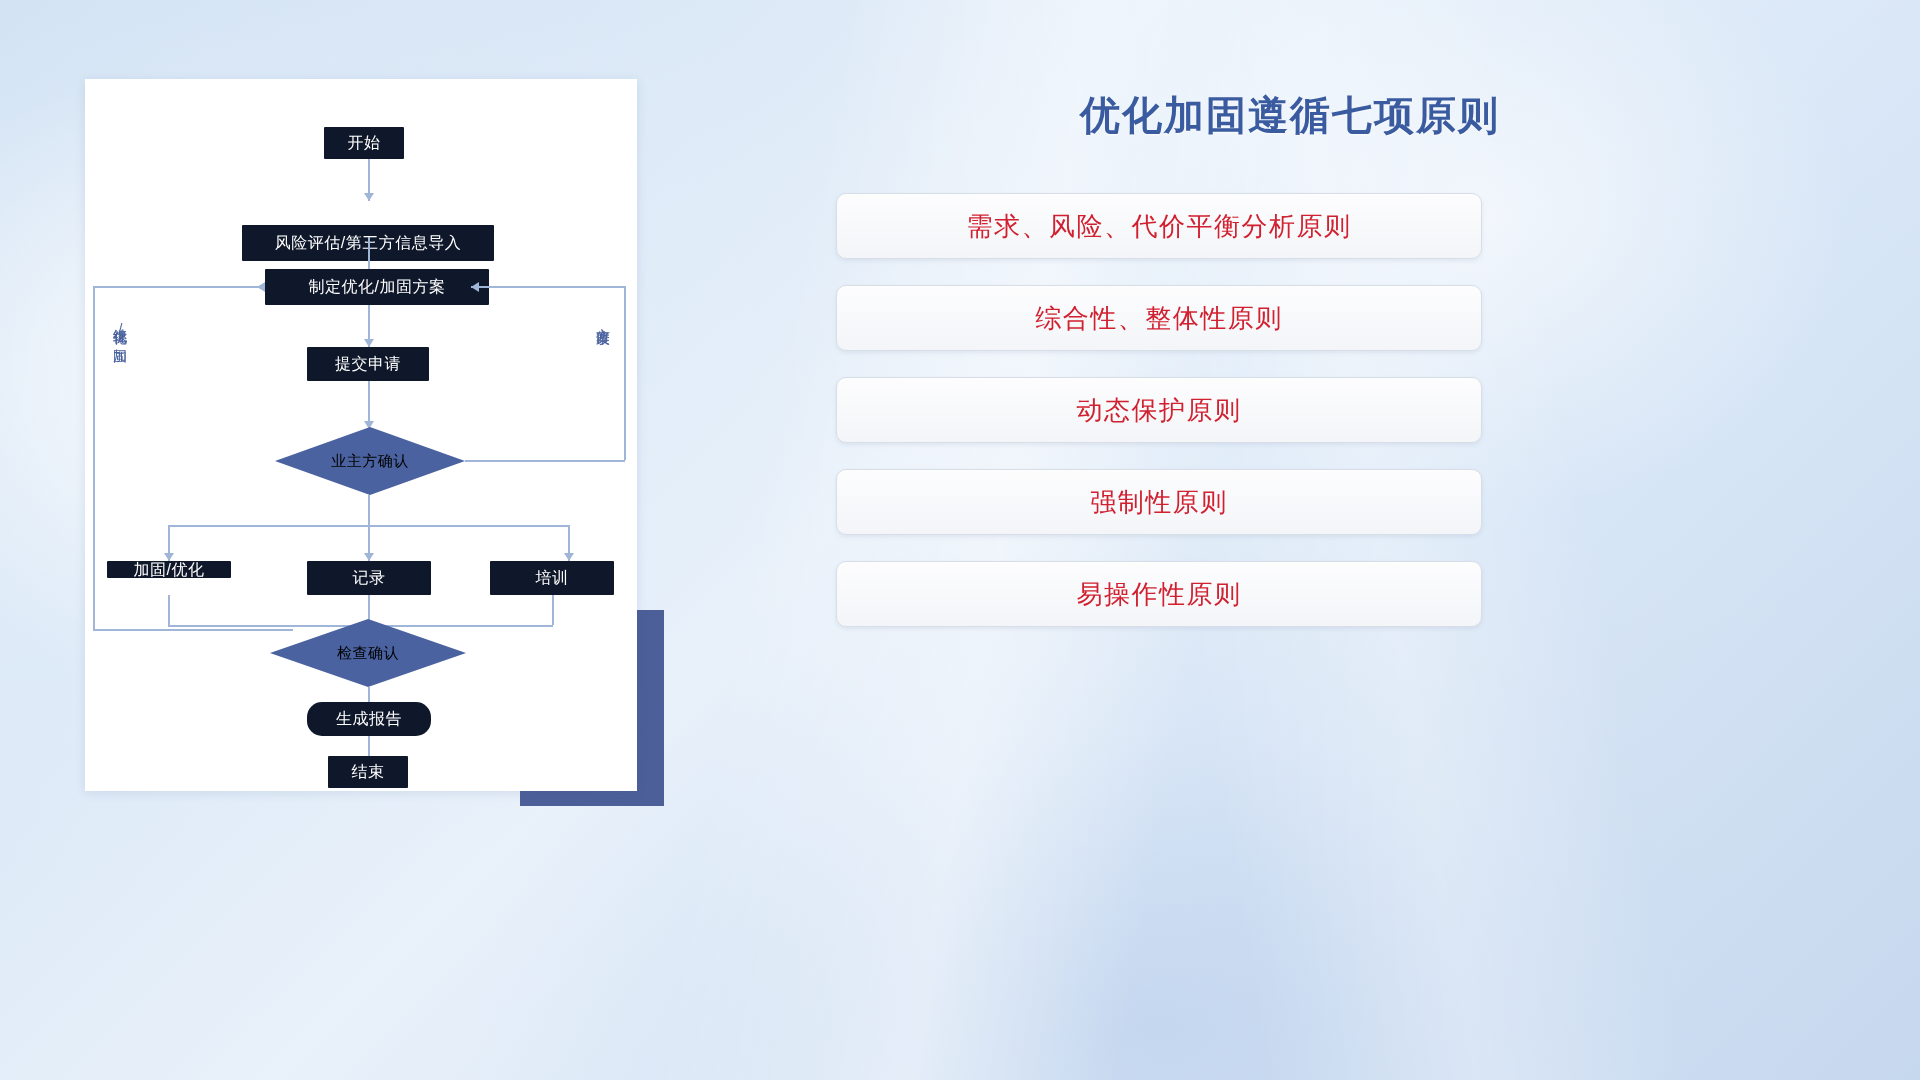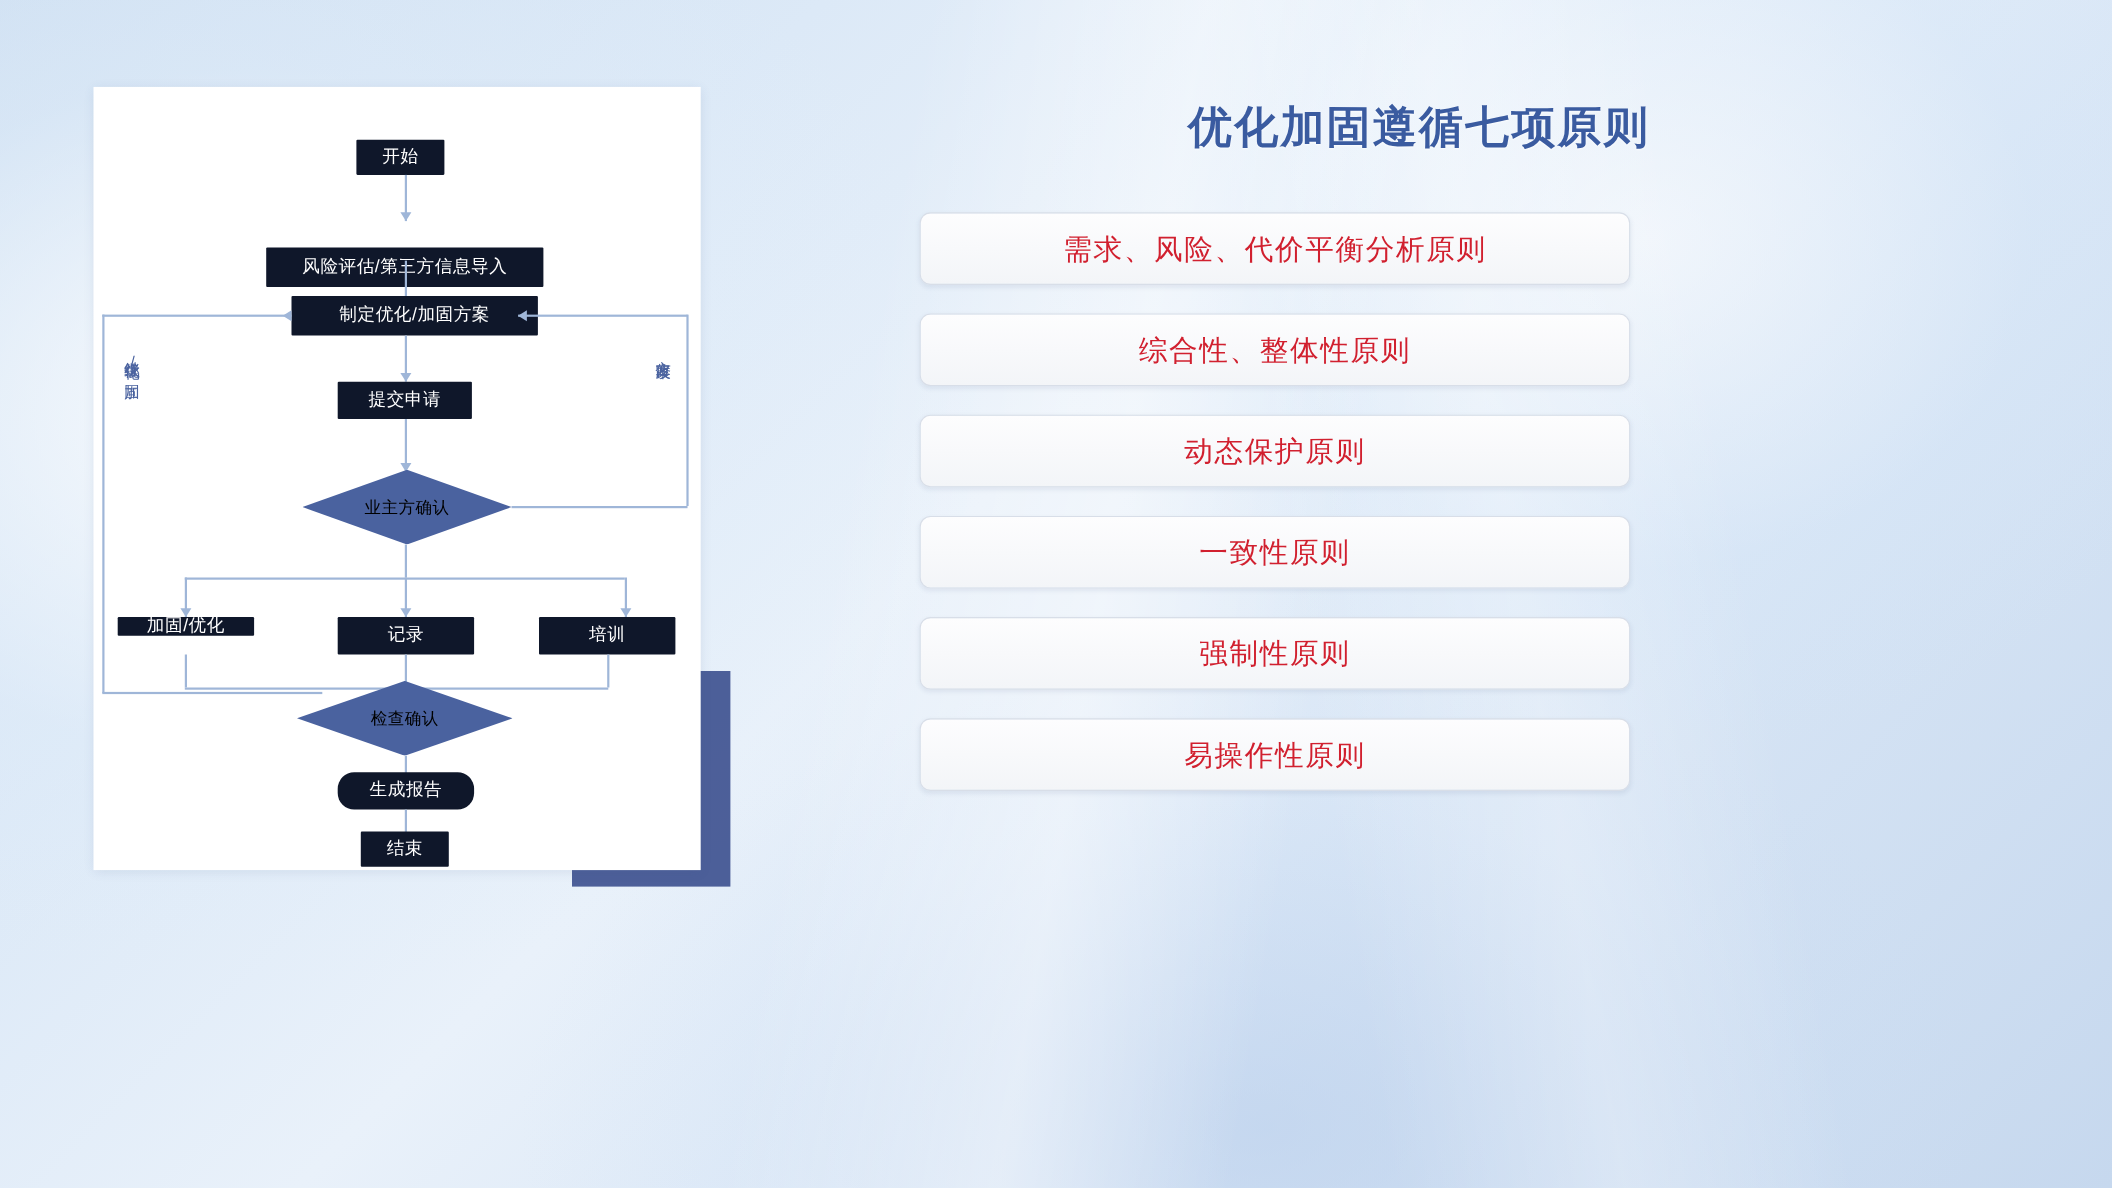--- a/index.html
+++ b/index.html
@@ -260,18 +260,17 @@
 
     </div>
   </div>
 
   <div class="right-title">优化加固遵循七项原则</div>
 
   <div class="pill-list">
     <div class="pill">需求、风险、代价平衡分析原则</div>
     <div class="pill">综合性、整体性原则</div>
     <div class="pill">动态保护原则</div>
-    <div class="pill">一致性原则</div>
     <div class="pill">强制性原则</div>
     <div class="pill">易操作性原则</div>
   </div>
 
 </div>
 
 </body></html>

